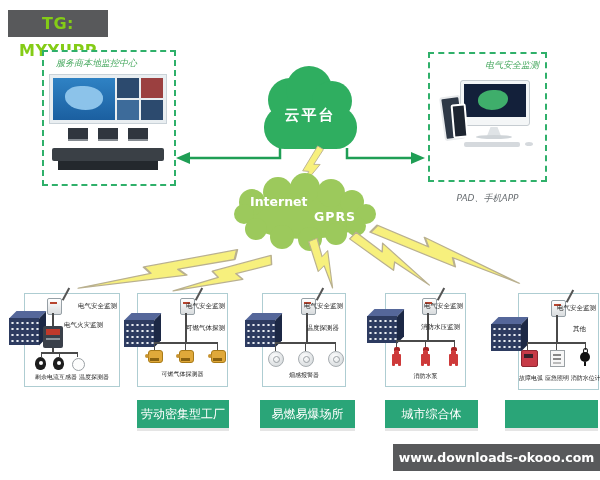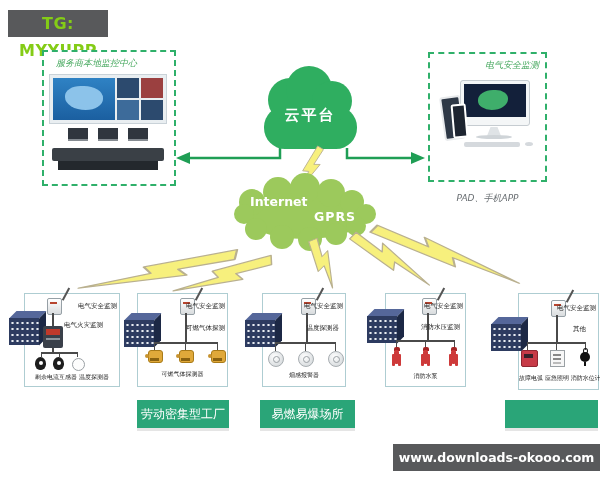--- a/index.html
+++ b/index.html
@@ -287,18 +287,19 @@
     <div class="ln v" style="left:36.5px;top:48px;height:8px;"></div>
     <div class="ln v" style="left:65.5px;top:48px;height:8px;"></div>
     <div class="arcdev" style="left:2px;top:56px;"></div>
     <div class="paneldev" style="left:31px;top:56px;"></div>
     <div class="gauge" style="left:61px;top:58px;"></div>
     <div class="lbl bot" style="top:80px;">故障电弧 应急照明 消防水位计</div>
   </div>
 
   <div class="site" style="left:137px;width:92px;">劳动密集型工厂</div>
   <div class="site" style="left:260px;width:95px;">易燃易爆场所</div>
+  <div class="site" style="left:385px;width:93px;">城市综合体</div>
   <div class="site" style="left:505px;width:93px;"></div>
 
 
   <div class="abs footer">www.downloads-okooo.com</div>
 
 </div>
 
 </body></html>

